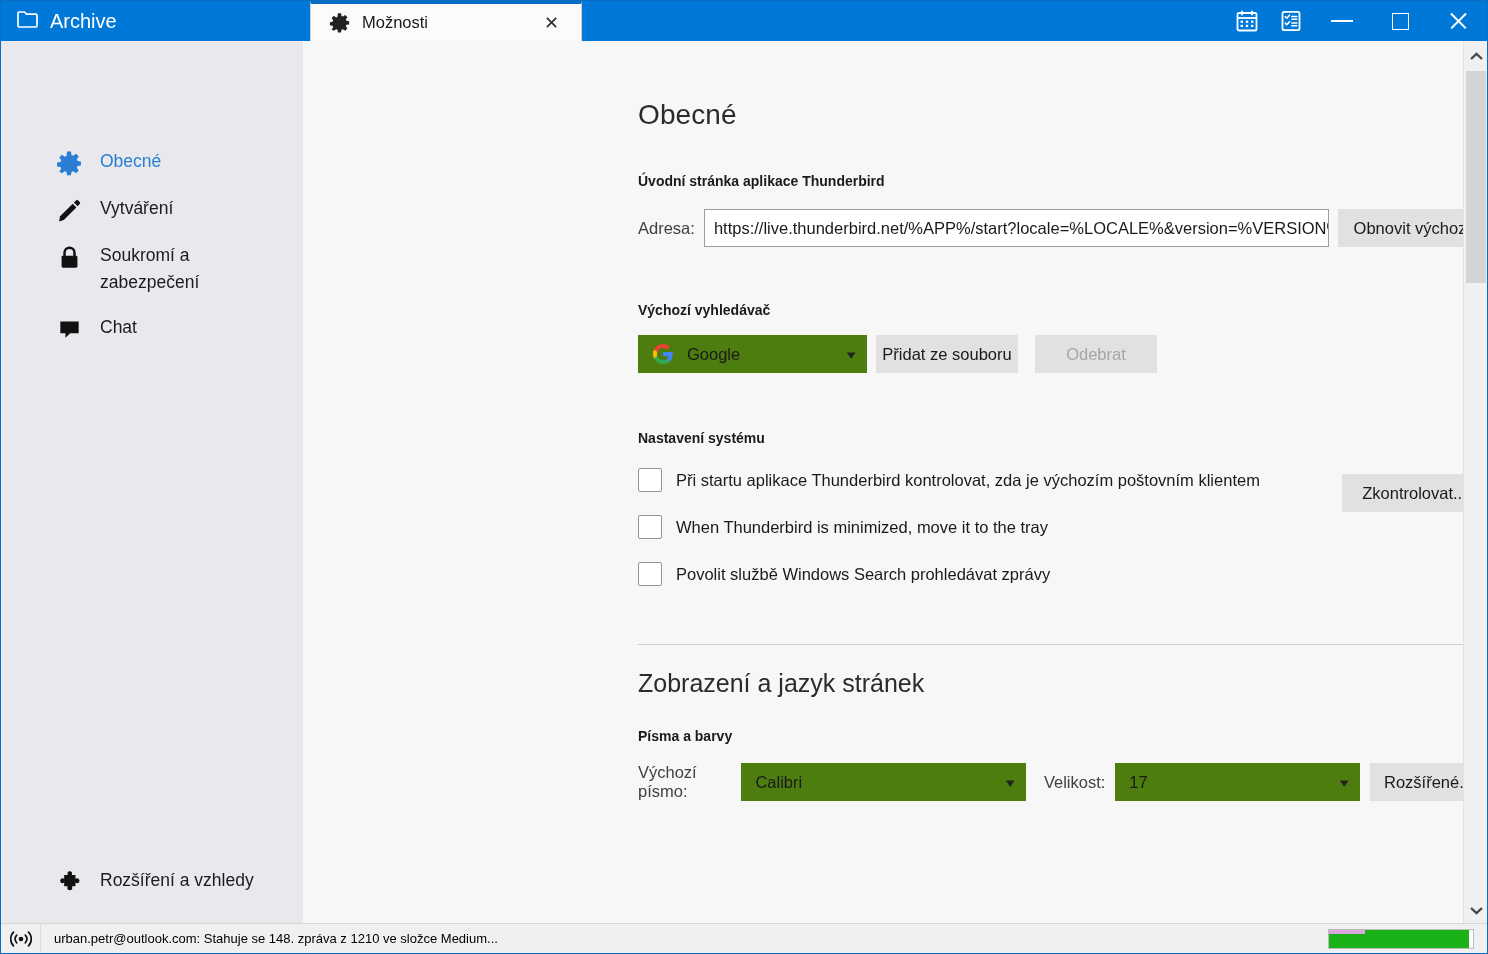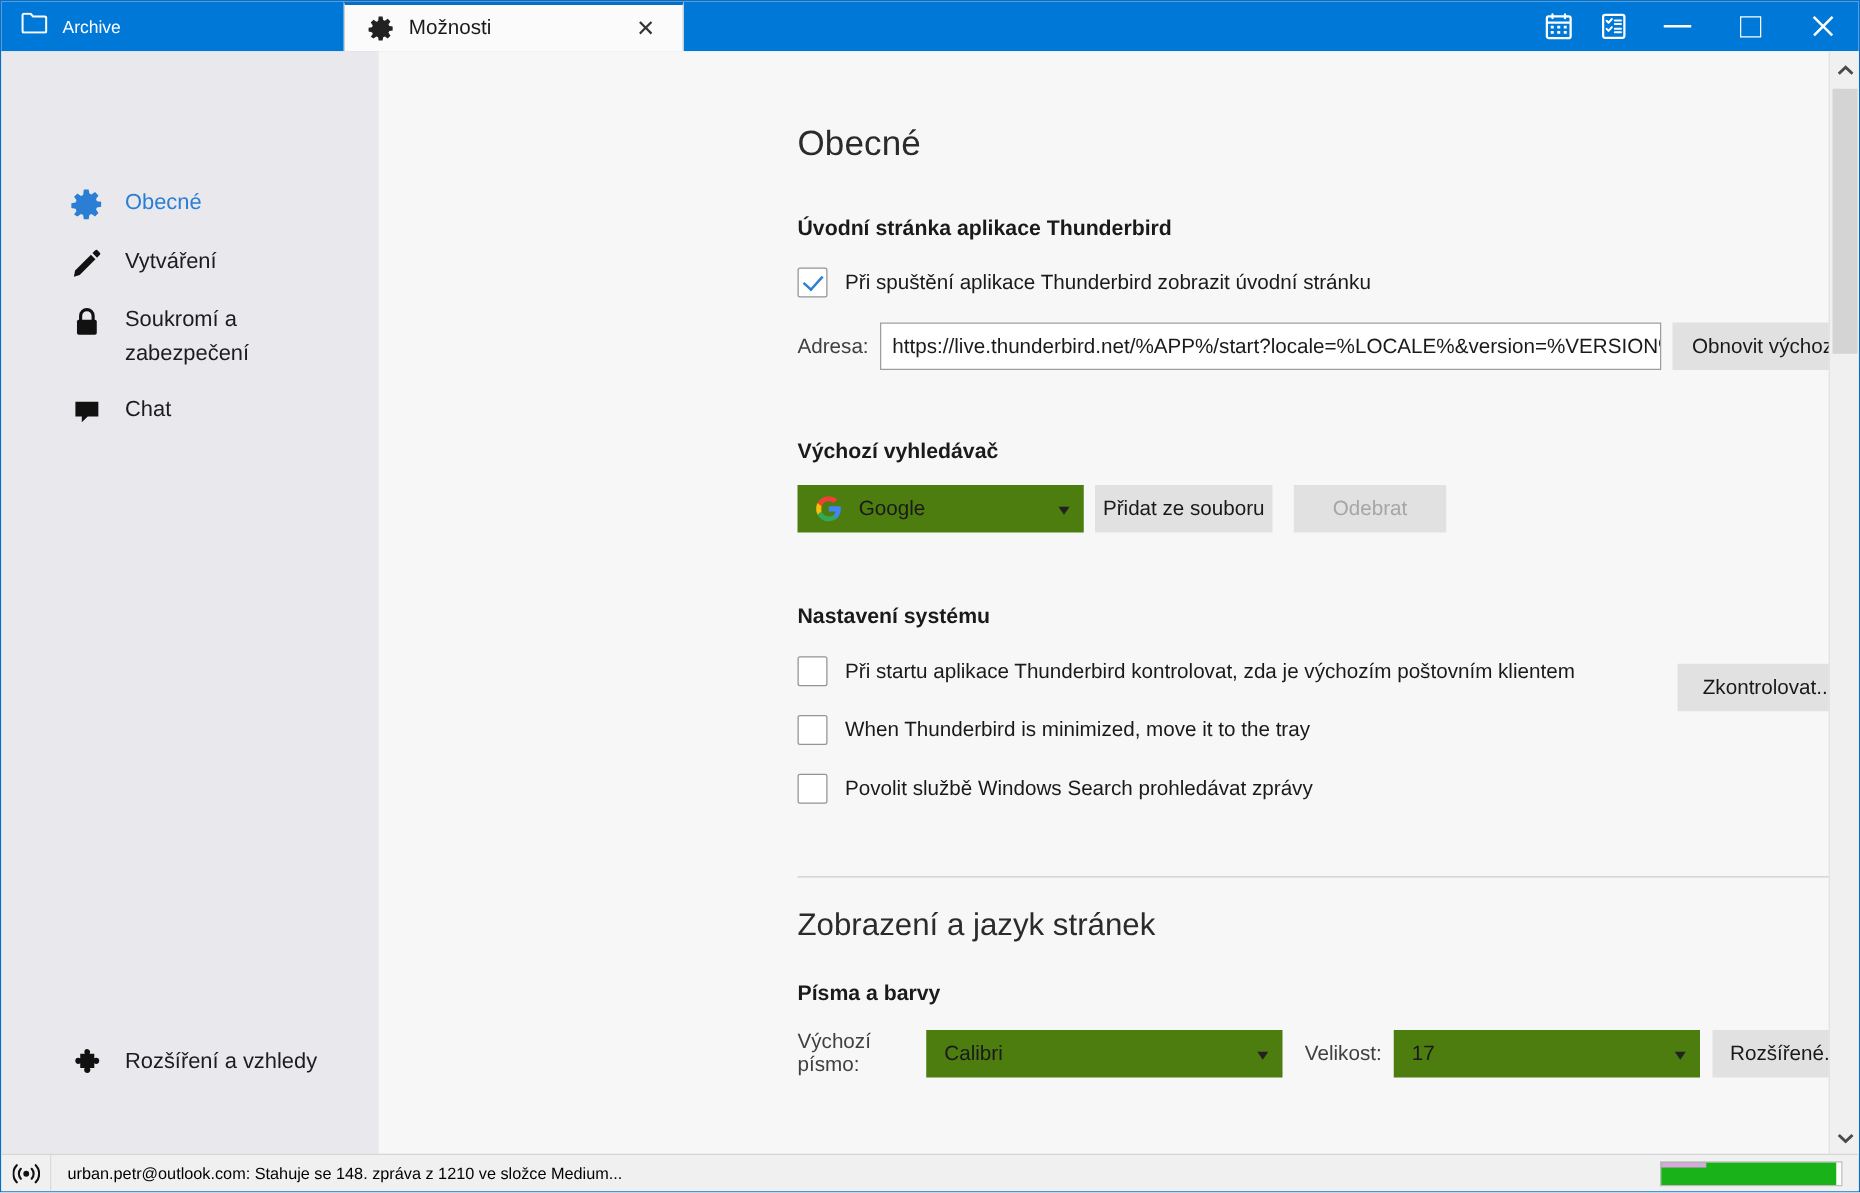--- a/index.html
+++ b/index.html
@@ -27,23 +27,23 @@
   }
   .tab {
     display: flex; align-items: center;
     gap: 11px;
     padding: 0 18px;
     height: 40px;
     cursor: default;
     position: relative;
   }
   .tab-folder {
-    width: 274px;
+    width: 309px;
     color: #ffffff;
-    font-size: 14px;
+    font-size: 20px;
     padding-left: 16px;
   }
   .tab-folder .tab-label { color: #ffffff; }
   .tab-active {
     width: 272px;
     background: #fbfbfb;
     border-top: 3px solid #0a6dc4;
     border-left: 1px solid #cfcfcf;
     border-right: 1px solid #cfcfcf;
     justify-content: flex-start;
@@ -111,37 +111,37 @@
     line-height: 27px;
   }
   .nav-item .nav-icon {
     width: 28px; height: 28px; flex: none;
     display: flex; align-items: center; justify-content: center;
     margin-top: 1px;
   }
   .nav-item.selected { color: #2a7fd4; }
   .nav-label { max-width: 170px; }
   .nav-bottom {
-    position: absolute; bottom: 52px; left: 0; width: 348px;
+    position: absolute; bottom: 20px; left: 0; width: 348px;
   }
 
   
   .content {
     flex: 1;
     background: #f7f7f8;
     position: relative;
     overflow: hidden;
   }
   .content-inner { padding: 0 0 0 335px; position: relative; }
   h1.page-title {
     font-size: 28px; font-weight: 400; color: #2b2b2b;
     margin: 58px 0 0 0; letter-spacing: .1px;
   }
   h2.section-head {
-    font-size: 17px; font-weight: bold; color: #1a1a1a;
+    font-size: 14px; font-weight: bold; color: #1a1a1a;
     margin: 42px 0 0 0;
   }
   h2.group-head {
     font-size: 25px; font-weight: 400; color: #2b2b2b;
     margin: 28px 0 0 0;
   }
   .row { display: flex; align-items: center; }
 
   
   .cbrow { display: flex; align-items: center; gap: 14px; cursor: pointer; }
@@ -400,24 +400,20 @@
       </div>
     </div>
 
     <div class="content">
       <div class="content-inner">
 
         <h1 class="page-title">Obecné</h1>
 
         <h2 class="section-head">Úvodní stránka aplikace Thunderbird</h2>
 
-        <div class="cbrow" style="margin-top:21px;">
-          <span class="cb checked"></span>
-          <span class="cb-label">Při spuštění aplikace Thunderbird zobrazit úvodní stránku</span>
-        </div>
 
         <div class="row" style="margin-top:20px;">
           <span class="field-label">Adresa:</span>
           <div class="textfield" style="width:765px; margin-left:9px;">https://live.thunderbird.net/%APP%/start?locale=%LOCALE%&amp;version=%VERSION%&amp;chan</div>
           <button class="btn" style="margin-left:9px; width:158px;">Obnovit výchozí</button>
         </div>
 
         <h2 class="section-head" style="margin-top:55px;">Výchozí vyhledávač</h2>
 
         <div class="row" style="margin-top:17px;">

